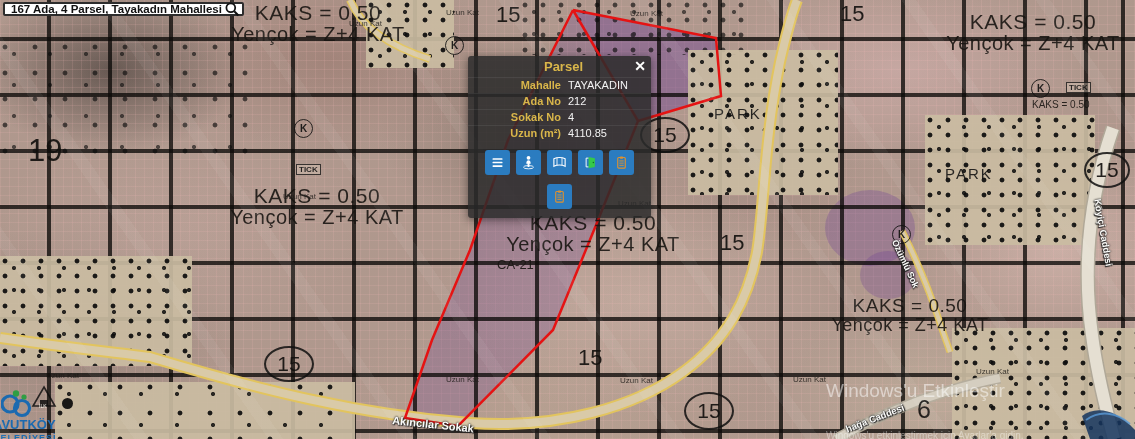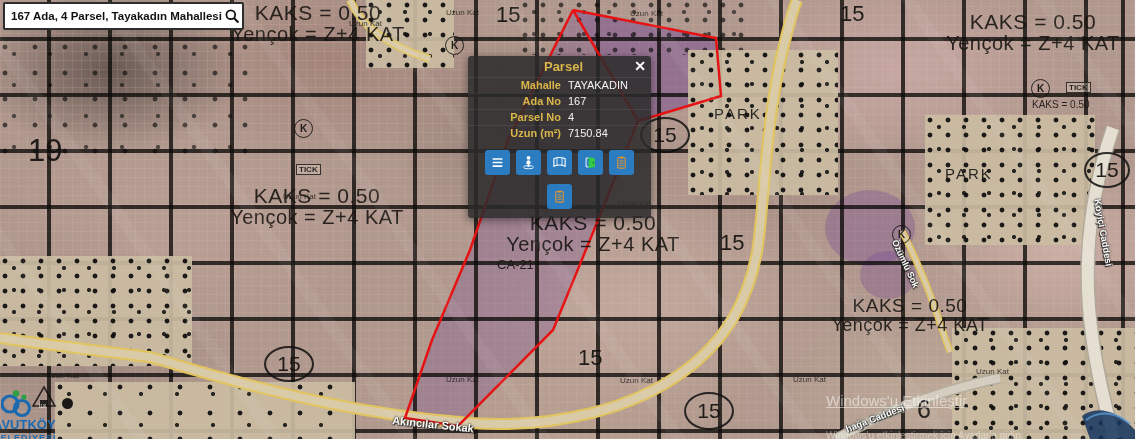--- a/index.html
+++ b/index.html
@@ -63,21 +63,21 @@
          font-size:10px;font-weight:700;color:rgba(15,15,15,0.9);}
   .park-lbl{font-size:15px;letter-spacing:2px;color:rgba(15,15,15,0.88);}
   .tiny{font-size:8px;color:rgba(30,28,25,0.85);}
   .tickbox{border:1px solid rgba(20,20,20,0.8);padding:0 2px;font-size:8px;font-weight:700;
            color:rgba(20,20,20,0.9);background:rgba(220,205,190,0.35);}
   .roadlbl{position:absolute;z-index:7;color:#fcfcfa;font-size:10px;font-weight:700;
            transform-origin:0 0;white-space:nowrap;
            text-shadow:0 0 2px #2b2b2b,0 0 2px #2b2b2b,1px 1px 1px #222;}
 
   
-  .search{position:absolute;left:3px;top:2px;z-index:10;width:241px;height:28px;
+  .search{position:absolute;left:3px;top:2px;z-index:10;width:241px;height:14px;
           background:#fff;border:2px solid #2d2d2d;border-radius:2px;
           display:flex;align-items:center;box-sizing:border-box;}
   .search input{flex:1;border:0;outline:none;background:transparent;
                 font-family:"Liberation Sans",sans-serif;font-size:11.5px;font-weight:700;
                 color:#111;padding:0 2px 0 6px;min-width:0;}
   .search .mag{width:16px;height:16px;margin-right:2px;flex:0 0 auto;}
 
   
   .popup{position:absolute;left:468px;top:56px;z-index:10;width:183px;
          background:rgba(42,42,42,0.85);border-radius:3px;padding-bottom:9px;
@@ -225,29 +225,29 @@
       <span class="close">✕</span>
     </div>
     <table>
       <tbody>
           <tr>
         <td class="f-label">Mahalle</td>
         <td class="f-value">TAYAKADIN</td>
       </tr>
       <tr>
         <td class="f-label">Ada No</td>
-        <td class="f-value">167</td>
+        <td class="f-value">212</td>
       </tr>
       <tr>
-        <td class="f-label">Parsel No</td>
+        <td class="f-label">Sokak No</td>
         <td class="f-value">4</td>
       </tr>
       <tr>
         <td class="f-label">Uzun (m²)</td>
-        <td class="f-value">7150.84</td>
+        <td class="f-value">4110.85</td>
       </tr>
     </tbody>
       </table>
     <div class="btnrow">
       <button class="pbtn">
         <svg width="15" height="15" viewBox="0 0 24 24">
           <rect x="4" y="5" width="16" height="2.6" rx="1" fill="#fff"></rect>
           <rect x="4" y="10.7" width="16" height="2.6" rx="1" fill="#fff"></rect>
           <rect x="4" y="16.4" width="16" height="2.6" rx="1" fill="#fff"></rect>
         </svg>
@@ -304,16 +304,16 @@
   </svg>
   <span class="brand" style="left:-7px;top:417px;font-size:13px;">AVUTKÖY</span>
   <span class="brand" style="left:-7px;top:433px;font-size:9px;letter-spacing:1px;">BELEDİYESİ</span>
   <svg style="position:absolute;left:30px;top:385px;z-index:8;" width="28" height="24">
     <polygon points="14,2 25,21 3,21" fill="none" stroke="rgba(15,15,15,0.85)" stroke-width="1.6"></polygon>
     <rect x="10" y="15" width="8" height="6" fill="rgba(15,15,15,0.85)"></rect>
   </svg>
   <span class="lbl" style="left:39px;top:403px;font-size:5px;color:#f5f0e8;z-index:8;">İLK</span>
   <div style="position:absolute;left:62px;top:398px;width:11px;height:11px;border-radius:50%;background:rgba(10,10,10,0.92);z-index:8;"></div>
 
-  <span class="win-wm" style="left:826px;top:392px;font-size:15px;text-decoration:underline;">Windows'u Etkinleştir</span>
+  <span class="win-wm" style="left:826px;top:380px;font-size:19px;">Windows'u Etkinleştir</span>
   <span class="win-wm" style="left:826px;top:430px;font-size:10px;color:rgba(255,255,255,0.4);">Windows'u etkinleştirmek için Ayarlar'a gidin.</span>
 
 </div>
 
 </body></html>

